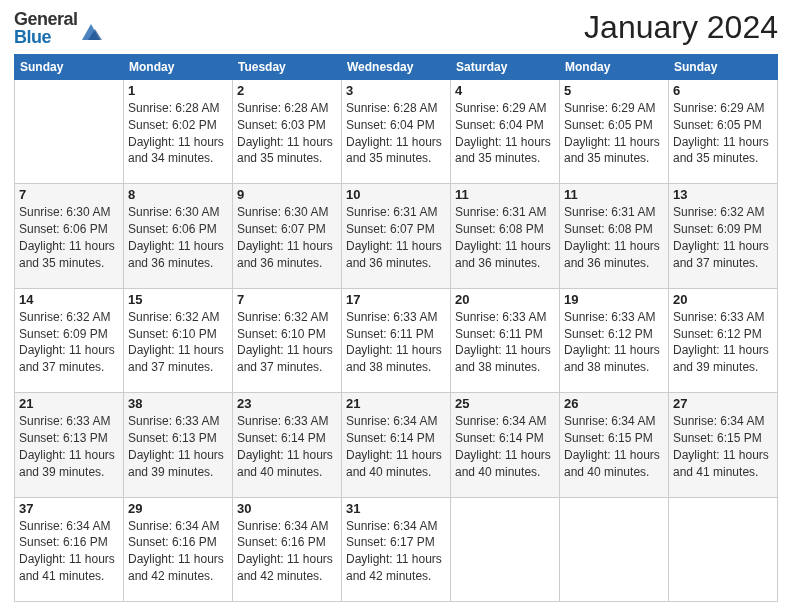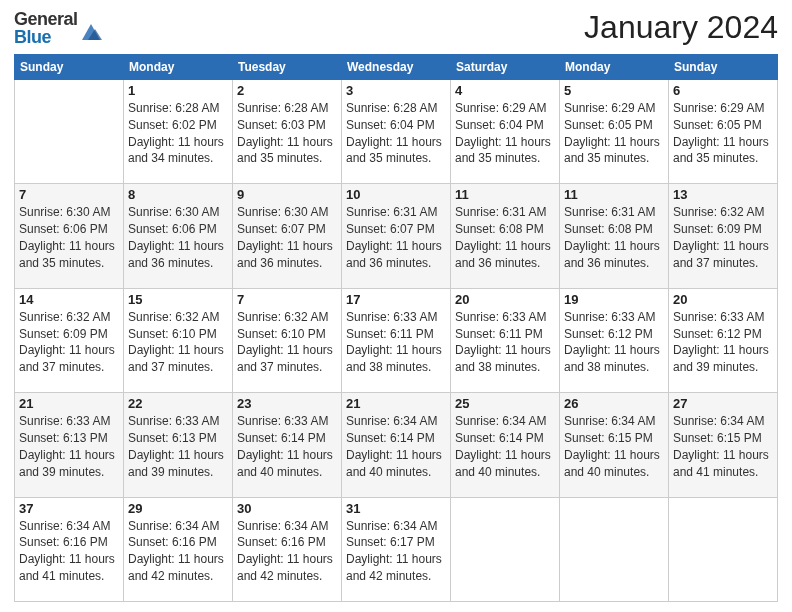--- a/index.html
+++ b/index.html
@@ -221,21 +221,21 @@
             <div class="day-num">20</div>
             <div class="cell-text">Sunrise: 6:33 AM<br>Sunset: 6:12 PM<br>Daylight: 11 hours<br>and 39 minutes.</div>
           </td>
         </tr>
         <tr>
           <td>
             <div class="day-num">21</div>
             <div class="cell-text">Sunrise: 6:33 AM<br>Sunset: 6:13 PM<br>Daylight: 11 hours<br>and 39 minutes.</div>
           </td>
           <td>
-            <div class="day-num">22</div>
+            <div class="day-num">38</div>
             <div class="cell-text">Sunrise: 6:33 AM<br>Sunset: 6:13 PM<br>Daylight: 11 hours<br>and 39 minutes.</div>
           </td>
           <td>
             <div class="day-num">23</div>
             <div class="cell-text">Sunrise: 6:33 AM<br>Sunset: 6:14 PM<br>Daylight: 11 hours<br>and 40 minutes.</div>
           </td>
           <td>
             <div class="day-num">21</div>
             <div class="cell-text">Sunrise: 6:34 AM<br>Sunset: 6:14 PM<br>Daylight: 11 hours<br>and 40 minutes.</div>
           </td>

